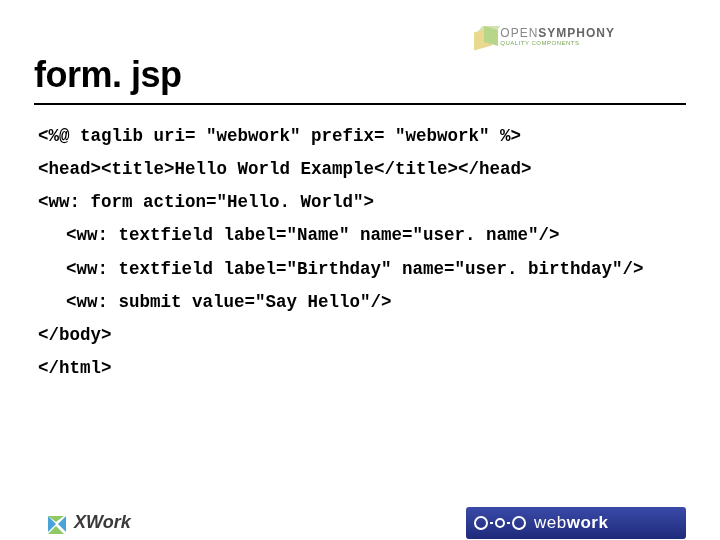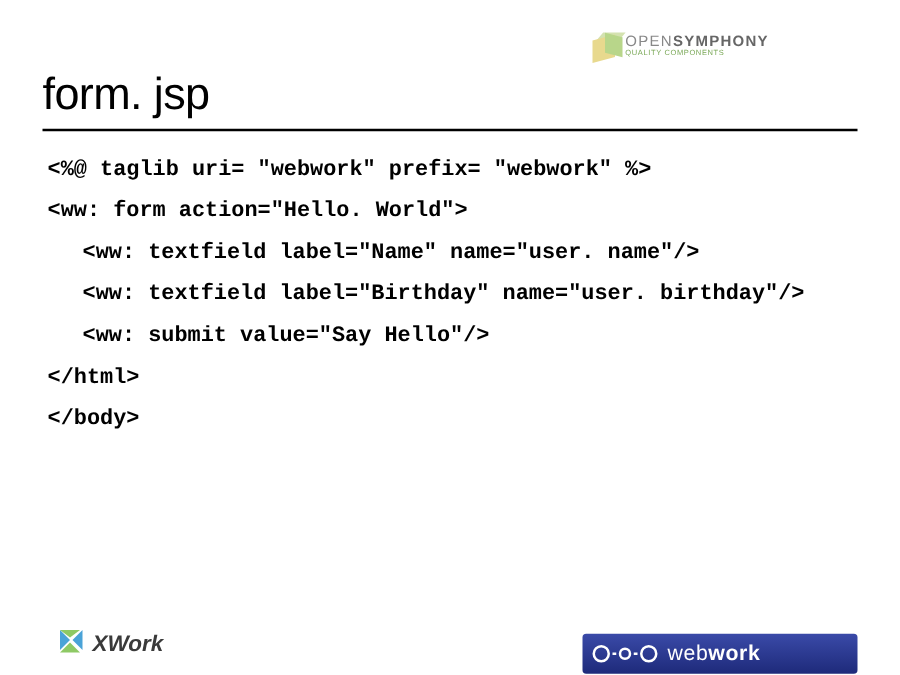--- a/index.html
+++ b/index.html
@@ -61,21 +61,21 @@
     font-size: 6px;
     color: #7aa857;
     letter-spacing: 0.5px;
     margin-top: 1px;
   }
   .title {
     position: absolute;
     top: 54px;
     left: 34px;
     font-size: 36px;
-    font-weight: 400;
+    font-weight: 700;
     color: #000;
     font-family: Verdana, Geneva, sans-serif;
     letter-spacing: -0.5px;
   }
   .title-underline {
     position: absolute;
     top: 103px;
     left: 34px;
     right: 34px;
     height: 2px;
@@ -93,24 +93,24 @@
     line-height: 1.15;
   }
   .code-line {
     margin-bottom: 13px;
   }
   .code-line.indent {
     padding-left: 28px;
   }
   .footer-left {
     position: absolute;
-    bottom: 14px;
+    bottom: 2px;
     left: 44px;
     display: flex;
-    align-items: flex-end;
+    align-items: flex-start;
     gap: 4px;
   }
   .xwork-icon {
     width: 26px;
     height: 26px;
     position: relative;
   }
   .xwork-icon svg { width: 26px; height: 26px; }
   .xwork-text {
     font-family: Verdana, sans-serif;
@@ -169,26 +169,27 @@
     </div>
     <div class="tag">QUALITY COMPONENTS</div>
   </div>
 </div>
 
 <div class="title">form. jsp</div>
 <div class="title-underline"></div>
 
 <div class="code-block">
   <div class="code-line">&lt;%@ taglib uri= "webwork" prefix= "webwork" %&gt;</div>
+  <div class="code-line">&lt;head&gt;&lt;title&gt;Hello World Example&lt;/title&gt;&lt;/head&gt;</div>
   <div class="code-line">&lt;ww: form action="Hello. World"&gt;</div>
   <div class="code-line indent">&lt;ww: textfield label="Name" name="user. name"/&gt;</div>
   <div class="code-line indent">&lt;ww: textfield label="Birthday" name="user. birthday"/&gt;</div>
   <div class="code-line indent">&lt;ww: submit value="Say Hello"/&gt;</div>
+  <div class="code-line">&lt;/body&gt;</div>
   <div class="code-line">&lt;/html&gt;</div>
-  <div class="code-line">&lt;/body&gt;</div>
 </div>
 
 <div class="footer-left">
   <div class="xwork-icon">
     <svg viewBox="0 0 26 26">
       <path d="M4 4 L12 12 L4 20 Z" fill="#4aa3d8"></path>
       <path d="M22 4 L14 12 L22 20 Z" fill="#4aa3d8"></path>
       <path d="M4 4 L12 10 L20 4 Z" fill="#7abf4a" opacity="0.85"></path>
       <path d="M4 22 L12 14 L20 22 Z" fill="#7abf4a" opacity="0.85"></path>
     </svg>

